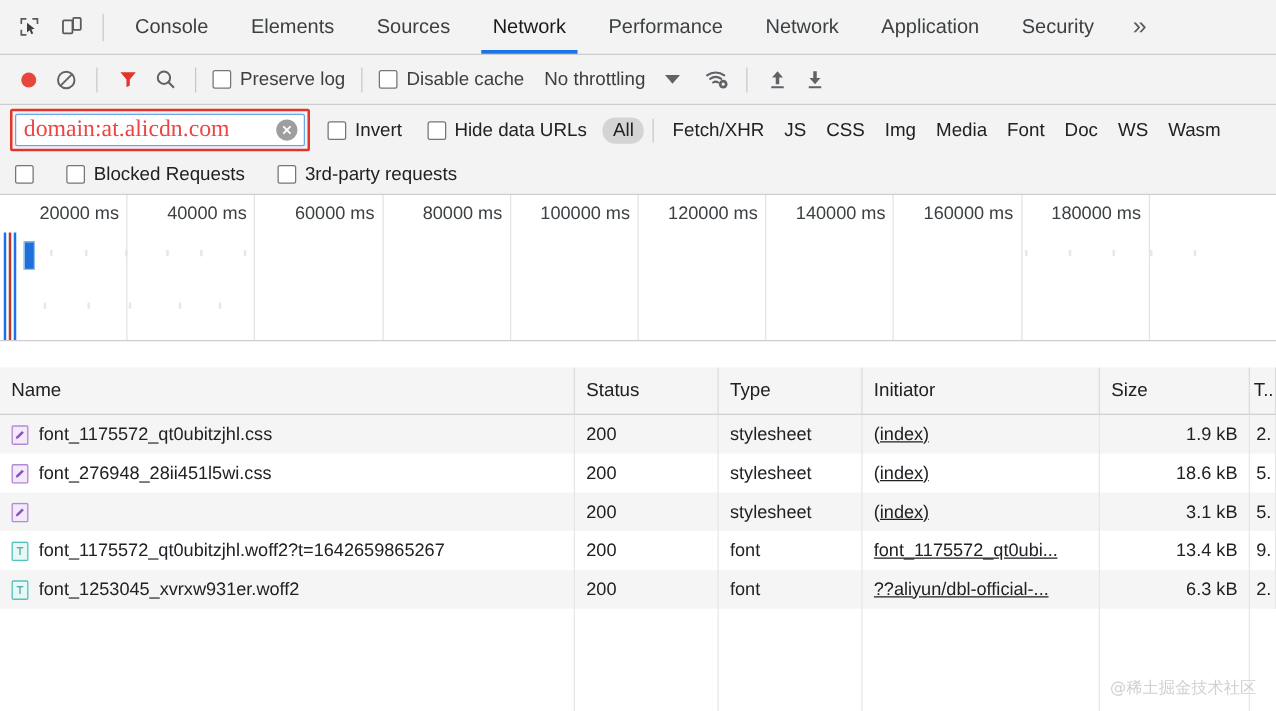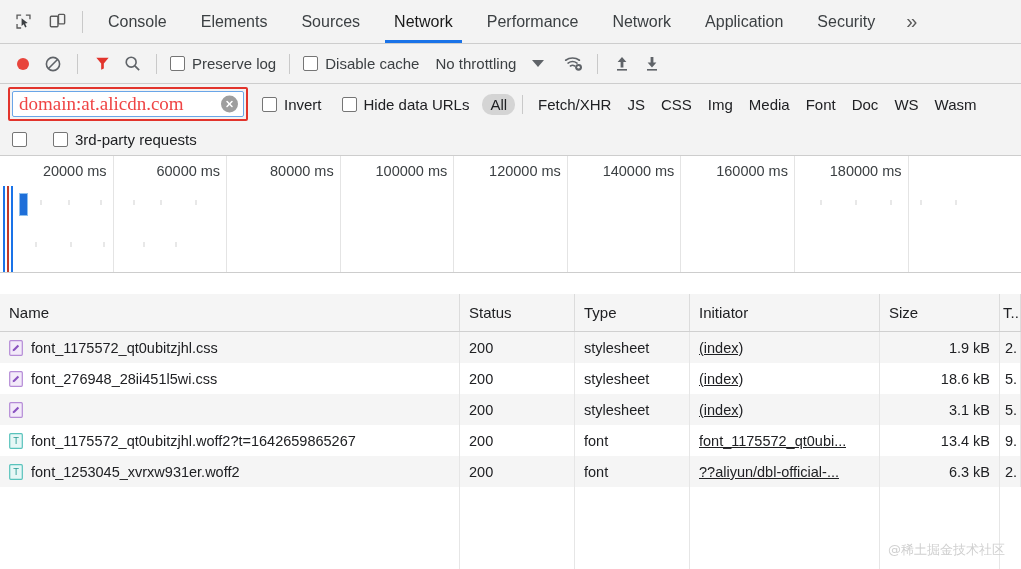--- a/index.html
+++ b/index.html
@@ -378,28 +378,35 @@
     <div class="ftype">WS</div>
     <div class="ftype">Wasm</div>
   </div>
 
   <div class="cbrow">
     <label class="cbox-wrap">
       <span class="cbox"></span>
     </label>
     <label class="cbox-wrap">
       <span class="cbox"></span>
+      <span>Blocked Requests</span>
+    </label>
+    <label class="cbox-wrap">
+      <span class="cbox"></span>
       <span>3rd-party requests</span>
     </label>
   </div>
 
   <div class="overview">
     <div class="ov-grid">
       <div class="ov-cell">
           <span class="ov-label">20000 ms</span>
+        </div>
+      <div class="ov-cell">
+          <span class="ov-label">40000 ms</span>
         </div>
       <div class="ov-cell">
           <span class="ov-label">60000 ms</span>
         </div>
       <div class="ov-cell">
           <span class="ov-label">80000 ms</span>
         </div>
       <div class="ov-cell">
           <span class="ov-label">100000 ms</span>
         </div>

